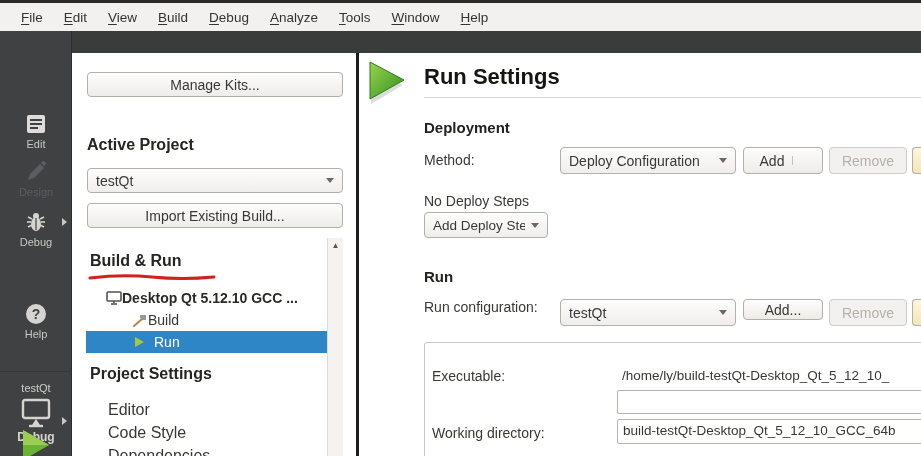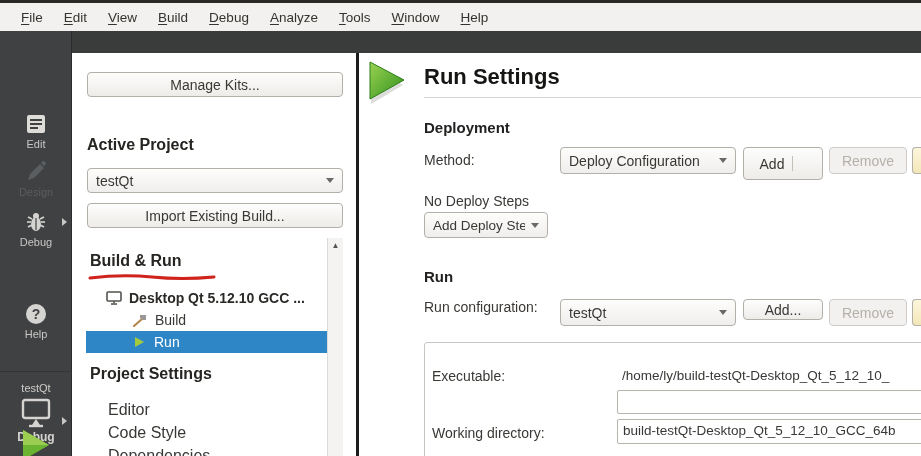--- a/index.html
+++ b/index.html
@@ -41,21 +41,21 @@
          background:linear-gradient(#fdfdfc,#eeece9); border:1px solid #b3afa9; border-radius:4px;
          font-size:14px; color:#3a3835; cursor:default; }
   .btn.disabled { background:#f3f1ef; border-color:#cfccc7; color:#b5b1aa; }
   .combo { display:flex; align-items:center; background:linear-gradient(#fdfdfc,#f0eeec);
            border:1px solid #b3afa9; border-radius:4px; font-size:14px; color:#3a3835; padding:0 8px; }
   .combo .combo-label { flex:1; text-align:left; overflow:hidden; white-space:nowrap; }
   .combo .arrow-down { width:0; height:0; border-top:5px solid #6b6965;
                        border-left:4px solid transparent; border-right:4px solid transparent; margin-left:6px; }
 
   .panel-header { position:absolute; font-size:16px; font-weight:bold; color:#262522; }
-  .tree-item { position:absolute; font-size:14px; color:#3a3835; display:flex; align-items:center; gap:7px; }
+  .tree-item { position:absolute; font-size:14px; color:#3a3835; display:flex; align-items:center; }
   .tree-item.bold { font-weight:bold; color:#2b2a27; }
   .run-row { position:absolute; left:14px; top:278px; width:241px; height:22px; background:#2e86c6;
              display:flex; align-items:center; color:#ffffff; font-size:14px; }
   .plain-item { position:absolute; font-size:16px; color:#3a3835; }
 
   .vscrollbar { position:absolute; left:255px; top:185px; width:16px; height:218px;
                 background:#f4f3f1; border-left:1px solid #dcdad7; }
   .vscroll-up { position:absolute; top:2px; left:2px; width:11px; height:12px; color:#56544f; font-size:8px; text-align:center; line-height:12px; }
 
   
@@ -239,21 +239,21 @@
 
     <div class="section-header" style="left:65px; top:66px;">Deployment</div>
 
     <div class="form-label" style="left:65px; top:99px;">Method:</div>
 
     <div class="combo" style="position:absolute; left:201px; top:94px; width:176px; height:27px;">
       <span class="combo-label">Deploy Configuration</span>
       <span class="arrow-down"></span>
     </div>
 
-    <div class="btn" style="position:absolute; left:384px; top:94px; width:80px; height:33px; padding:8px;">
+    <div class="btn" style="position:absolute; left:384px; top:94px; width:80px; height:27px; padding:8px;">
       <span style="flex:1; text-align:center;">Add</span>
       <span class="split-arrow">
         <span class="arrow-down" style="margin:0;"></span>
       </span>
     </div>
 
     <div class="btn disabled" style="position:absolute; left:470px; top:94px; width:78px; height:27px;">
       <span>Remove</span>
     </div>
 

